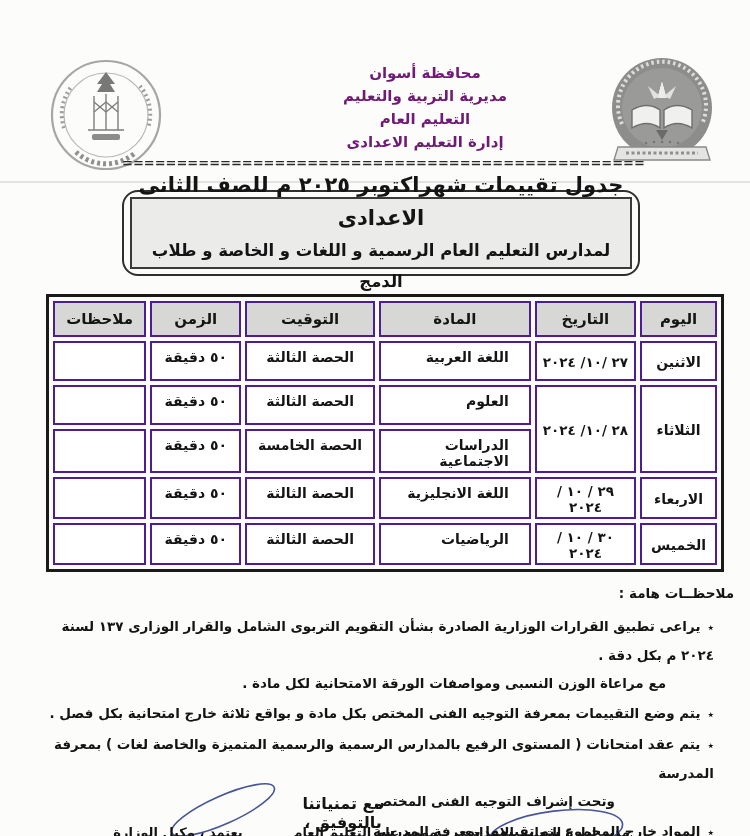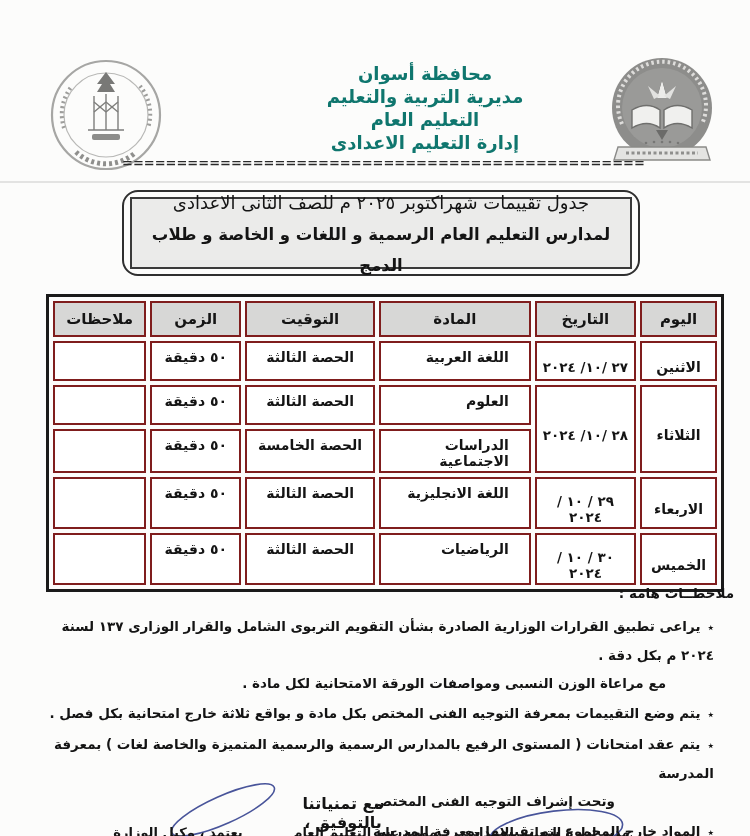--- a/index.html
+++ b/index.html
@@ -1,41 +1,41 @@
 <!DOCTYPE html>
 <html lang="ar" dir="rtl"><head>
 <meta charset="utf-8">
 <style>
   html,body{margin:0;padding:0;background:#ffffff;}
   body{display:flex;justify-content:center;font-family:"DejaVu Sans",sans-serif;}
   .page{position:relative;width:750px;height:836px;background:#fcfcfb;overflow:hidden;
         direction:rtl;color:#141414;}
   
   .org-header{position:absolute;top:62px;left:225px;width:400px;text-align:center;
-              font-weight:bold;font-size:18px;line-height:23px;color:#0f766e;}
+              font-weight:bold;font-size:15px;line-height:23px;color:#701a75;}
   .stamp-left{position:absolute;top:56px;left:42px;}
   .logo-right{position:absolute;top:54px;left:602px;}
   .sep-line{position:absolute;top:155px;left:122px;width:522px;overflow:hidden;
             white-space:nowrap;font-size:13px;font-weight:bold;color:#2a2a2a;direction:ltr;}
   .scan-line{position:absolute;top:181px;left:0;width:750px;height:2px;background:#e3e3e2;}
   
   .title-outer{position:absolute;top:190px;left:122px;width:518px;height:86px;
                border:2px solid #2f2f2f;border-radius:16px;box-sizing:border-box;padding:5px 6px;}
   .title-inner{border:2px solid #3a3a3a;background:#ebebea;height:100%;box-sizing:border-box;
                display:flex;flex-direction:column;justify-content:center;text-align:center;}
-  .title-inner .t1{font-size:18px;font-weight:normal;line-height:33px;}
+  .title-inner .t1{font-size:21px;font-weight:bold;line-height:33px;}
   .title-inner .t2{font-size:16.5px;font-weight:bold;line-height:31px;}
   
   table.sched{position:absolute;top:294px;right:26px;width:678px;table-layout:fixed;
               border-collapse:separate;border-spacing:4px;border:3px solid #1a1a1a;}
-  .sched th,.sched td{border:2px solid #7f1d1d;background:#ffffff;font-weight:bold;
+  .sched th,.sched td{border:2px solid #4c1d95;background:#ffffff;font-weight:bold;
               text-align:center;overflow:hidden;padding:2px 3px;box-sizing:border-box;}
   .sched th{background:#d7d7d6;height:36px;font-size:15px;vertical-align:middle;}
   .sched td{height:40px;font-size:14px;vertical-align:top;padding-top:6px;}
-  .sched td.c-day,.sched td.c-date{vertical-align:middle;padding-top:14px;}
+  .sched td.c-day,.sched td.c-date{vertical-align:middle;padding-top:4px;}
   .sched td.c-subject{text-align:right;padding-right:20px;}
   .sched td.c-date{font-size:13.5px;}
   
   .notes-heading{position:absolute;top:585px;right:16px;font-size:13.5px;font-weight:bold;}
   .notes{position:absolute;top:612px;right:36px;left:30px;text-align:right;
          font-size:13.5px;font-weight:bold;line-height:28px;}
   .bullet{margin-bottom:2px;text-align:right;}
   .bullet .mark{display:inline-block;margin-left:7px;font-size:12px;}
   .bullet .cont{margin-right:48px;}
   .bullet .cont-deep{margin-right:99px;}

